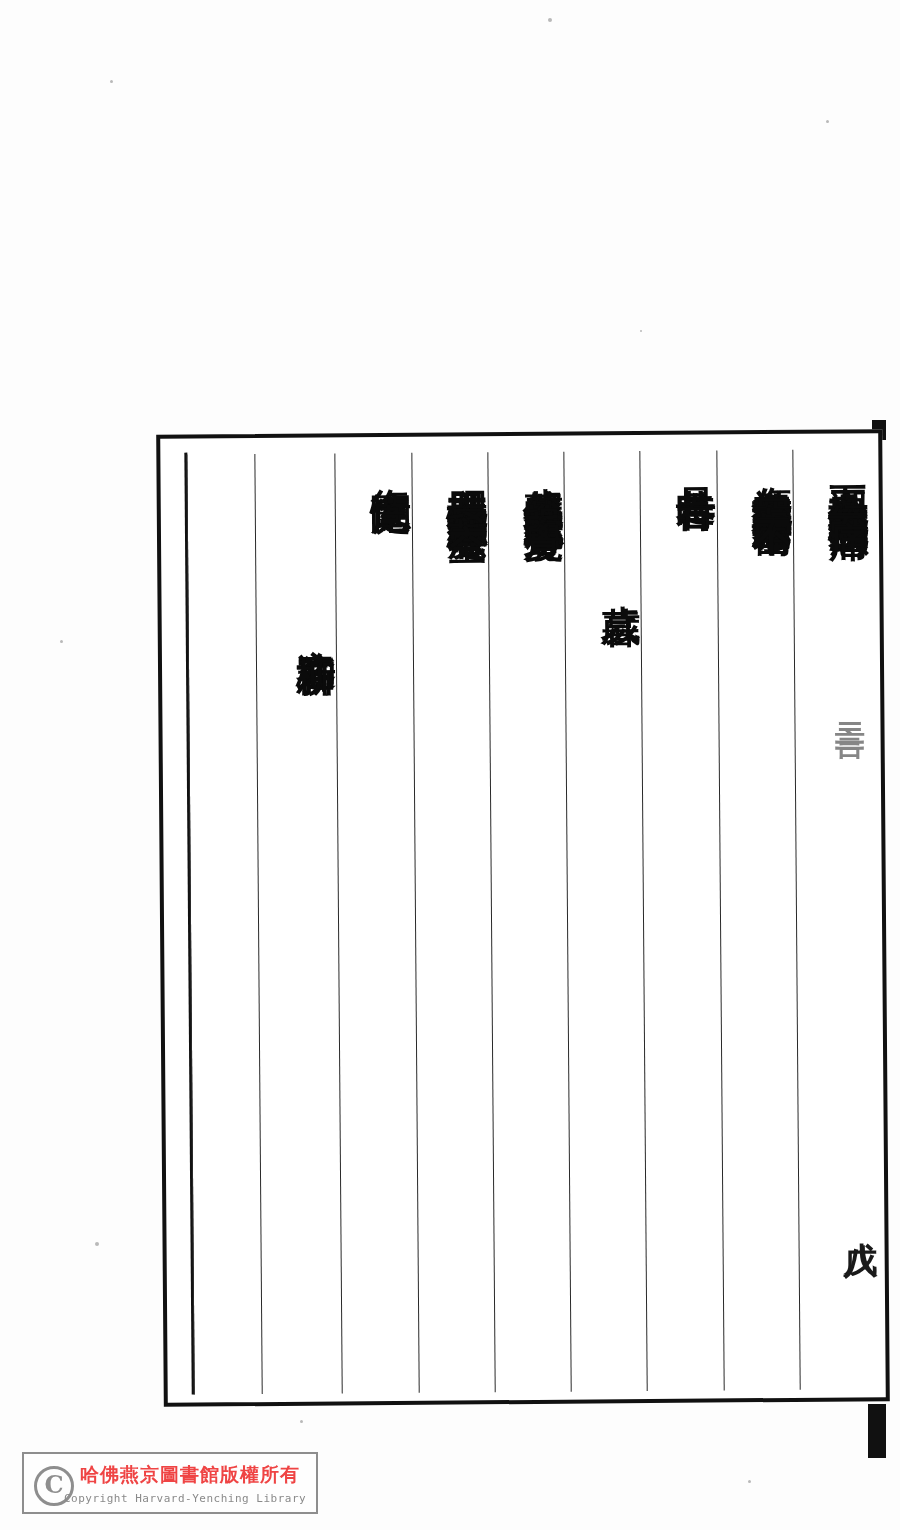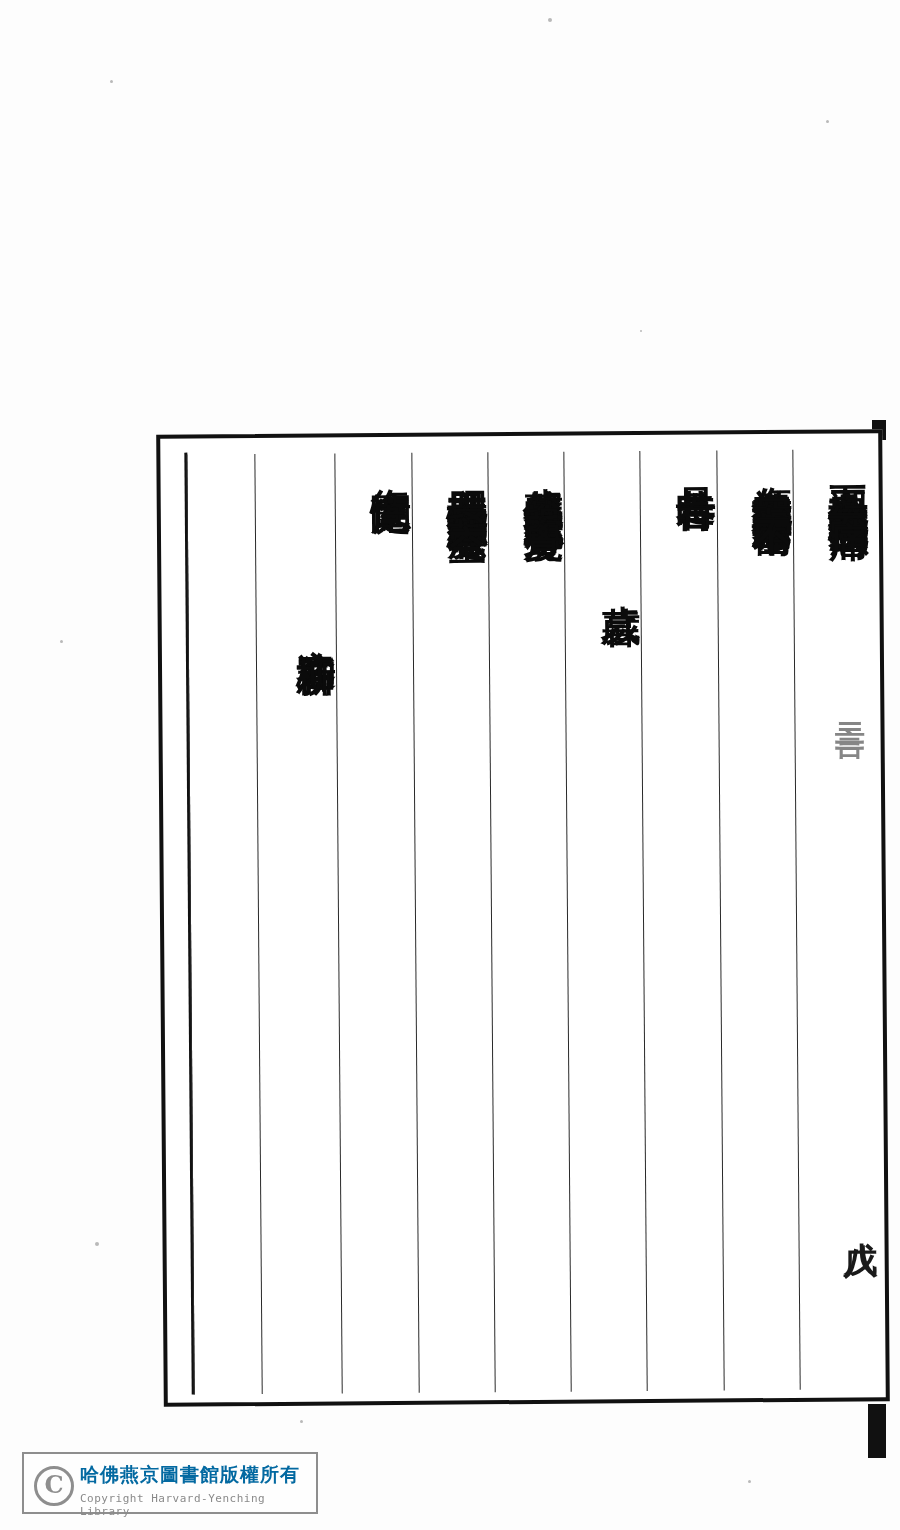--- a/index.html
+++ b/index.html
@@ -165,27 +165,27 @@
     line-height: 32px;
     text-align: center;
     font-weight: 700;
   }
   .stamp-cn {
     position: absolute;
     left: 56px;
     top: 8px;
     font-family: "DejaVu Serif", "Liberation Serif", serif;
     font-size: 19px;
-    color: #0369a1;
+    color: #ef4444;
     letter-spacing: 1px;
     font-weight: 700;
   }
   .stamp-en {
     position: absolute;
-    left: 56px;
+    left: 40px;
     top: 38px;
     font-family: "DejaVu Sans Mono", monospace;
     font-size: 11px;
     color: #8a8a8a;
     letter-spacing: .5px;
   }
 </style>
 </head>
 <body>
 

